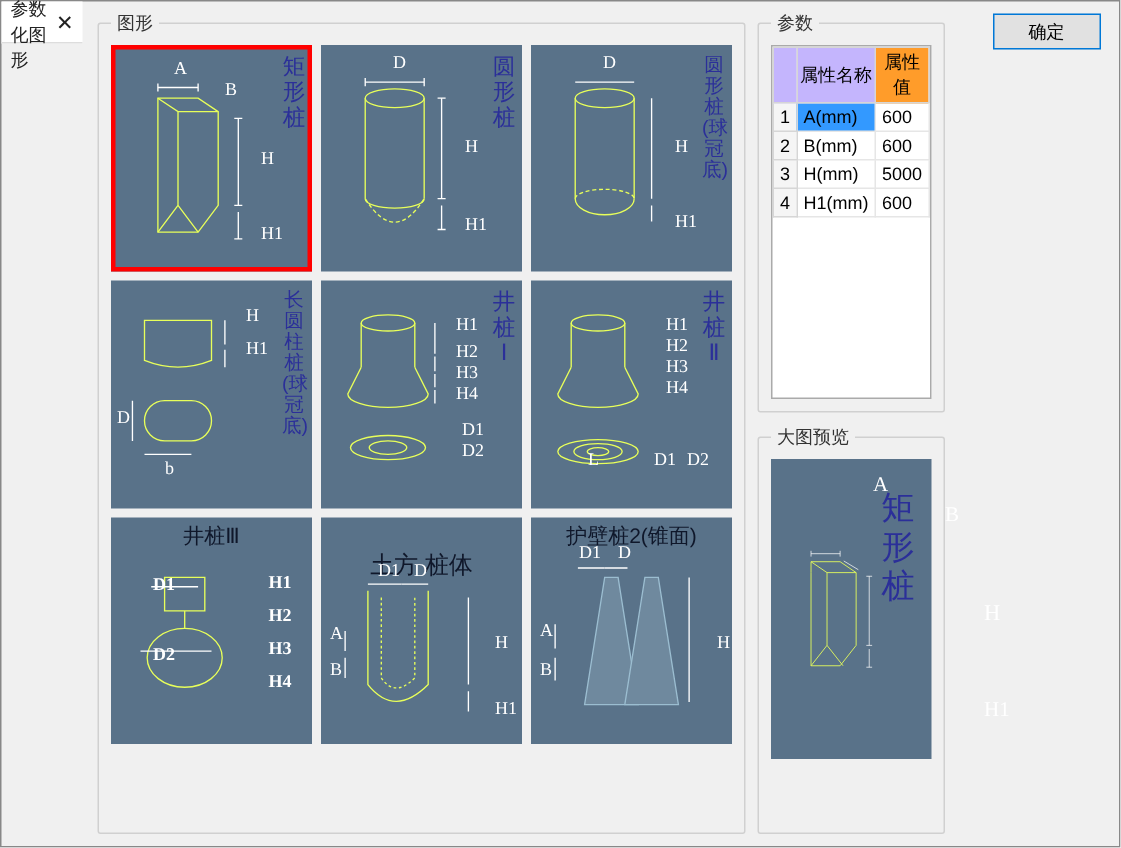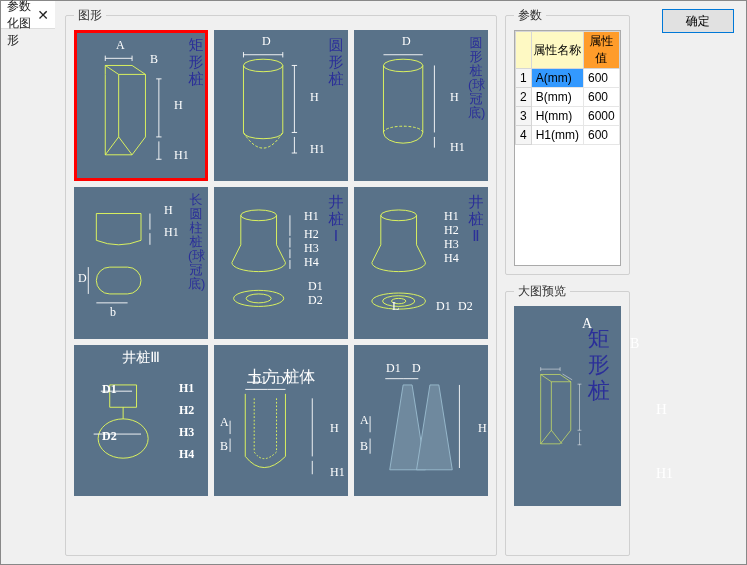--- a/index.html
+++ b/index.html
@@ -75,31 +75,31 @@
     color: #2b2f99;
     font-weight: 500;
     text-align: center;
     word-break: break-all;
   }
   .hlabel {
     position:absolute;
     top:4px; left:0; right:0;
     text-align:center;
     font-size:14px;
-    color:#ffffff;
+    color:#0f172a;
   }
   .param-box {
     background: #fff;
     height: 236px;
     border: 1px solid #aaa;
     overflow: hidden;
   }
   .param-table { width:100%; border-collapse: collapse; font-size:12px; }
   .param-table th {
-    background: #fef9c3;
+    background: #c4b5fd;
     border: 1px solid #d6d6d6;
     height: 22px;
     font-weight: normal;
     text-align: center;
   }
   .param-table th.val-head { background: #ff9c2a; color:#000; }
   .param-table td {
     border: 1px solid #e6e6e6;
     height: 19px;
     padding: 0 4px;
@@ -331,20 +331,21 @@
             </svg>
             <span class="dim-label" style="top:28px;left:38px">D1</span>
             <span class="dim-label" style="top:28px;left:62px">D</span>
             <span class="dim-label" style="top:70px;left:6px">A</span>
             <span class="dim-label" style="top:94px;left:6px">B</span>
             <span class="dim-label" style="top:76px;left:116px">H</span>
             <span class="dim-label" style="top:120px;left:116px">H1</span>
           </div>
 
           <div class="shape-cell">
+            <div class="hlabel">护壁桩2(锥面)</div>
             <svg width="100%" height="100%" viewBox="0 0 150 150">
               <g stroke="#9bbdd0" stroke-width="1" fill="none">
                 <path d="M55,35 l10,0 l15,95 l-40,0 z" fill="#6f899e"></path>
                 <path d="M75,35 l10,0 l15,95 l-40,0 z" fill="#6f899e" transform="translate(10,0)"></path>
               </g>
               <g stroke="#fff" stroke-width="1">
                 <line x1="35" y1="28" x2="55" y2="28"></line>
                 <line x1="55" y1="28" x2="72" y2="28"></line>
                 <line x1="18" y1="70" x2="18" y2="88"></line>
                 <line x1="18" y1="95" x2="18" y2="112"></line>
@@ -381,21 +382,21 @@
                   <td>600</td>
                 </tr>
                 <tr>
                   <td class="idx">2</td>
                   <td class="name">B(mm)</td>
                   <td>600</td>
                 </tr>
                 <tr>
                   <td class="idx">3</td>
                   <td class="name">H(mm)</td>
-                  <td>6000</td>
+                  <td>5000</td>
                 </tr>
                 <tr>
                   <td class="idx">4</td>
                   <td class="name">H1(mm)</td>
                   <td>600</td>
                 </tr>
               </tbody>
           </table>
         </div>
       </fieldset>

